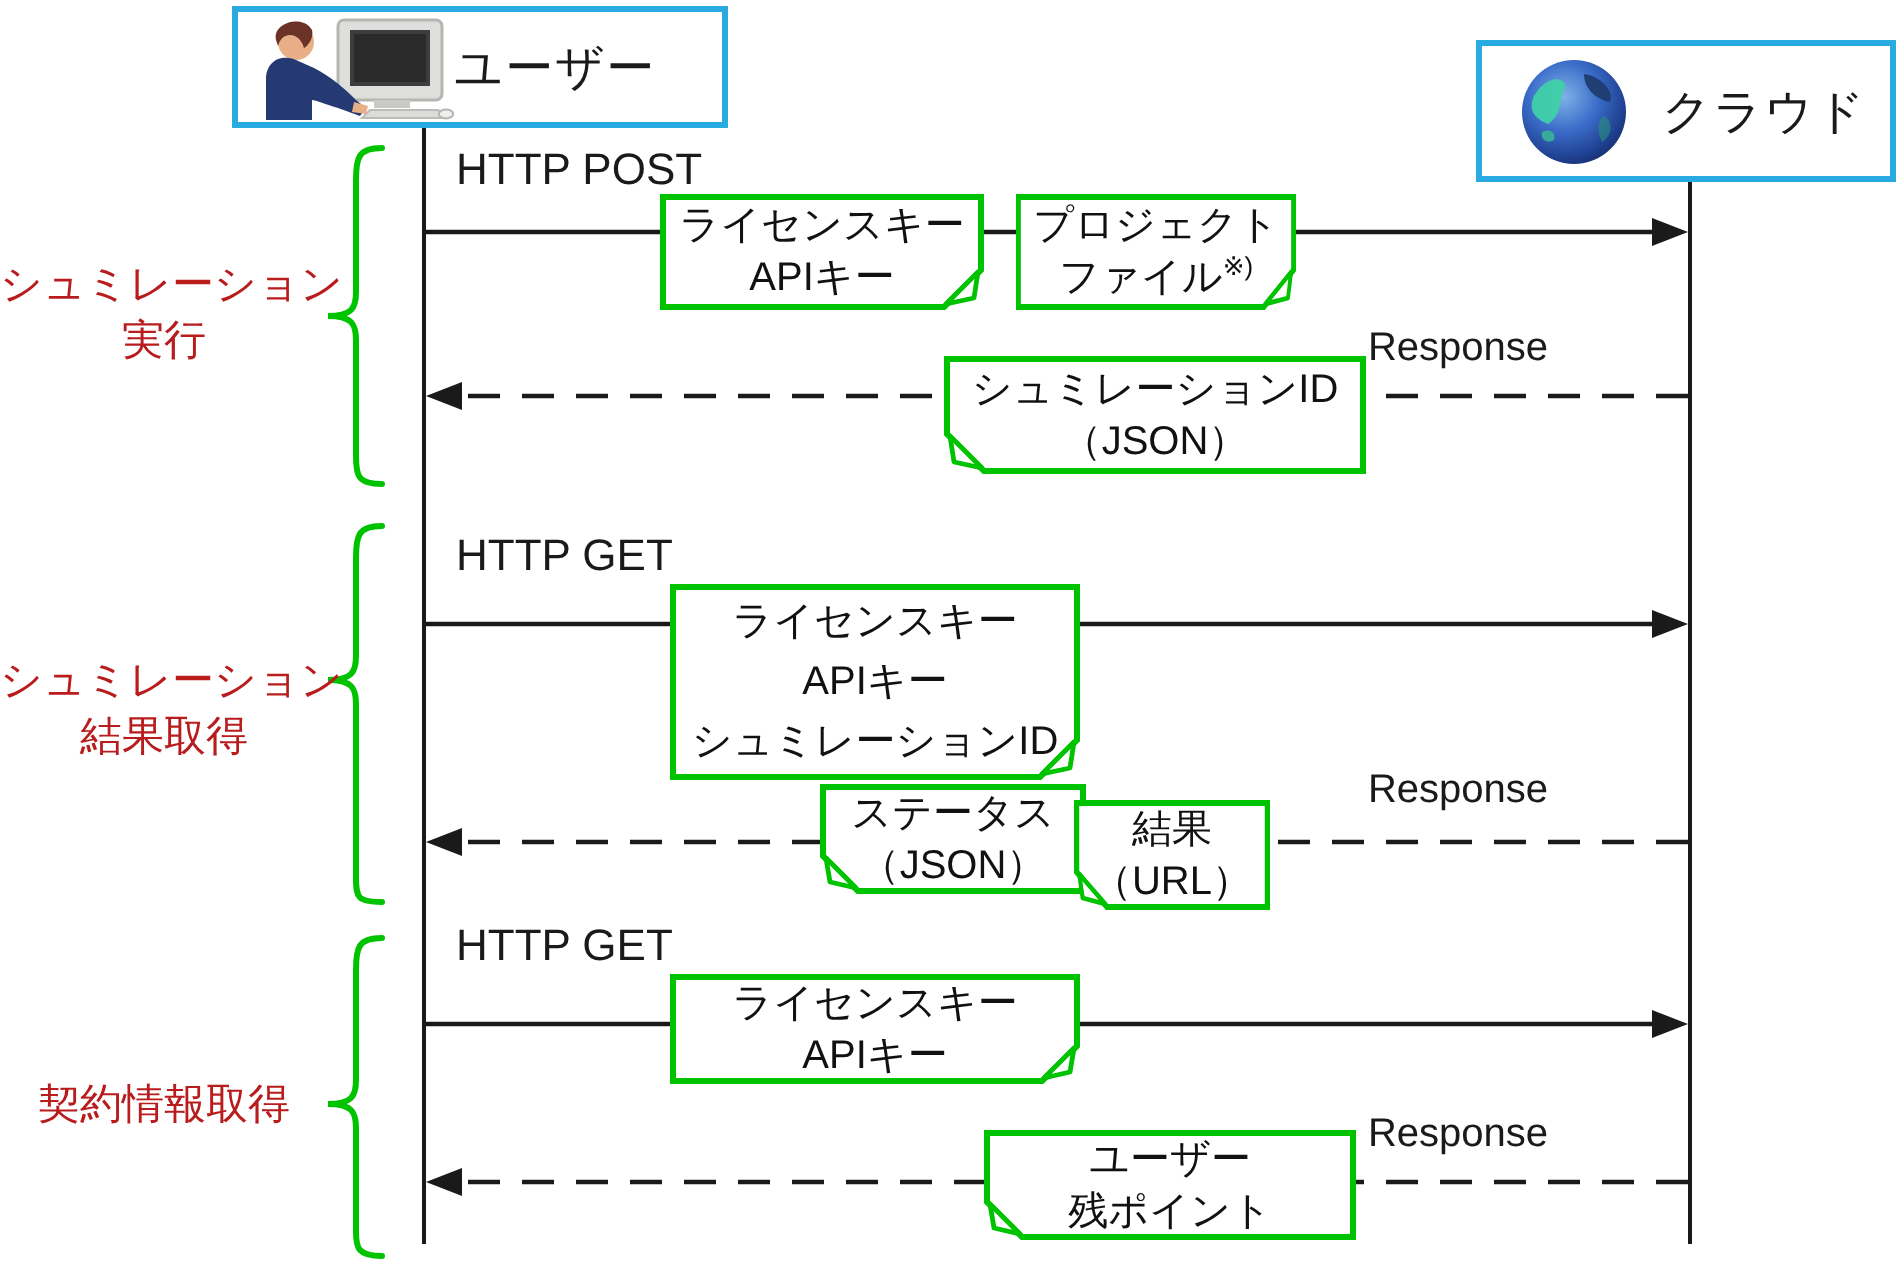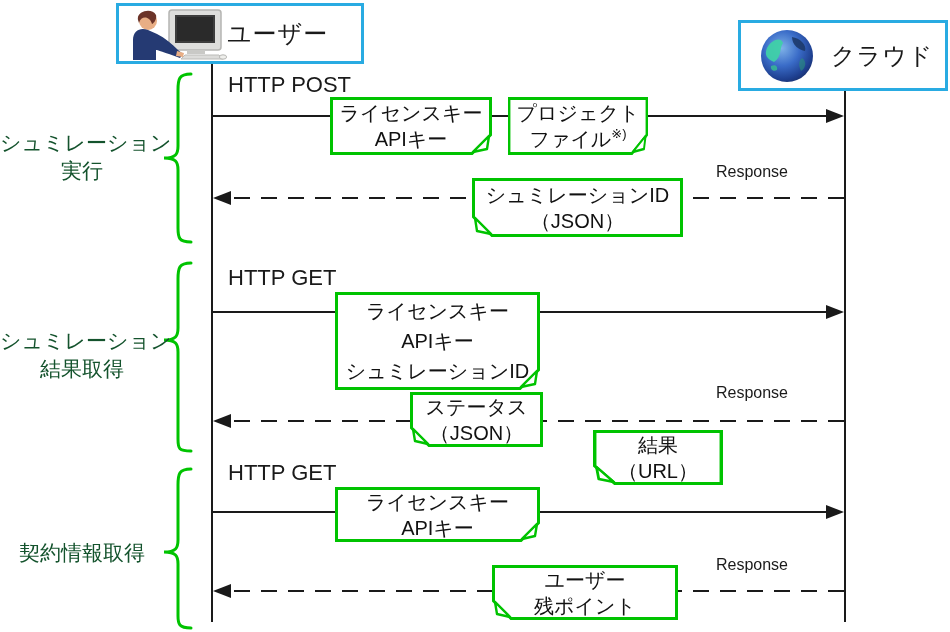--- a/index.html
+++ b/index.html
@@ -9,26 +9,26 @@
   svg{display:block;}
   .layer{position:absolute;left:0;top:0;}
 
   
   .actor{position:absolute;display:flex;align-items:center;background:#fff;
          border:3px solid #29abe2;}
   .actor-label{font-size:24px;color:#1a1a1a;letter-spacing:1px;white-space:nowrap;}
 
   
   .section-label{position:absolute;left:0;width:164px;text-align:center;
-                 font-size:21px;line-height:28px;color:#14532d;white-space:nowrap;}
+                 font-size:21px;line-height:28px;color:#b91c1c;white-space:nowrap;}
 
   
   .http-label{position:absolute;font-size:22px;color:#1a1a1a;white-space:nowrap;}
-  .response-label{position:absolute;left:628px;width:160px;text-align:right;
-                  font-size:16px;color:#1a1a1a;white-space:nowrap;}
+  .response-label{position:absolute;left:614px;width:160px;text-align:right;
+                  font-size:20px;color:#1a1a1a;white-space:nowrap;}
 
   
   .note{position:absolute;}
   .note > svg{position:absolute;left:0;top:0;width:100%;height:100%;}
   .note-shape{fill:#ffffff;stroke:#00c300;stroke-width:3;stroke-linejoin:miter;}
   .note-fold{fill:#ffffff;stroke:#00c300;stroke-width:2.4;stroke-linejoin:round;}
   .note-text{position:absolute;left:0;top:0;width:100%;height:100%;
              display:flex;flex-direction:column;align-items:center;justify-content:center;
              font-size:20px;line-height:26px;color:#111;text-align:left;white-space:nowrap;}
   .note-text.three{line-height:30px;}
@@ -183,21 +183,21 @@
     <svg viewBox="0 0 133 55" preserveAspectRatio="none">
       <path class="note-shape" d="M131.5,1.5 H1.5 V36 L19,53.5 H131.5 Z"></path>
       <path class="note-fold" d="M18,52 L5,49 L3,37 Z"></path>
     </svg>
     <div class="note-text">
       <div>ステータス</div>
       <div>（JSON）</div>
     </div>
   </div>
 
-  <div class="note" style="left:593px;top:400px;width:130px;height:55px;margin-top:30px;">
+  <div class="note" style="left:537px;top:400px;width:98px;height:55px;">
     <svg viewBox="0 0 113 55" preserveAspectRatio="none">
       <path class="note-shape" d="M111.5,1.5 H1.5 V36 L19,53.5 H111.5 Z"></path>
       <path class="note-fold" d="M18,52 L5,49 L3,37 Z"></path>
     </svg>
     <div class="note-text">
       <div>結果</div>
       <div>（URL）</div>
     </div>
   </div>
 

